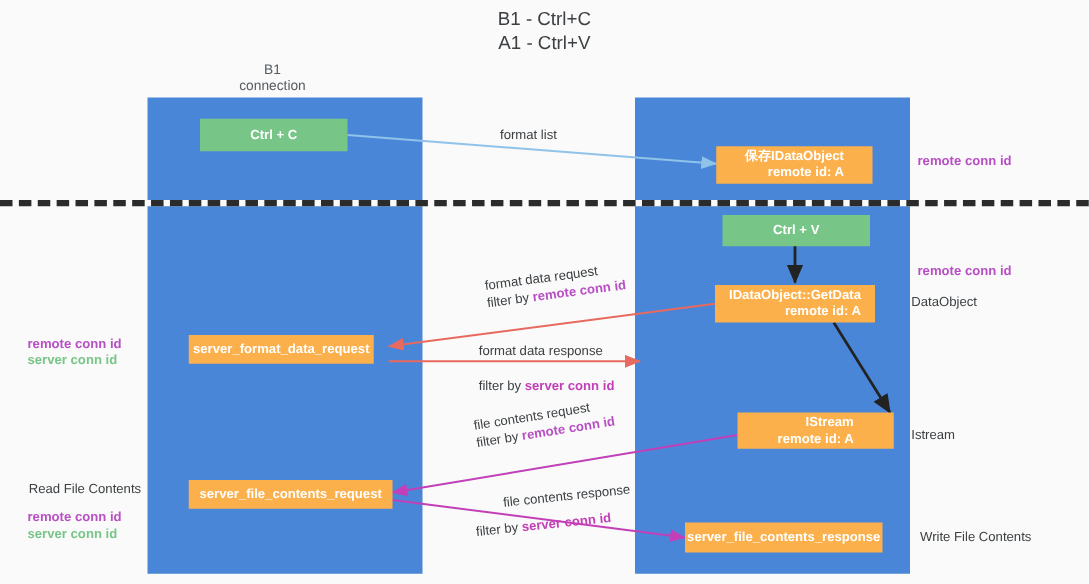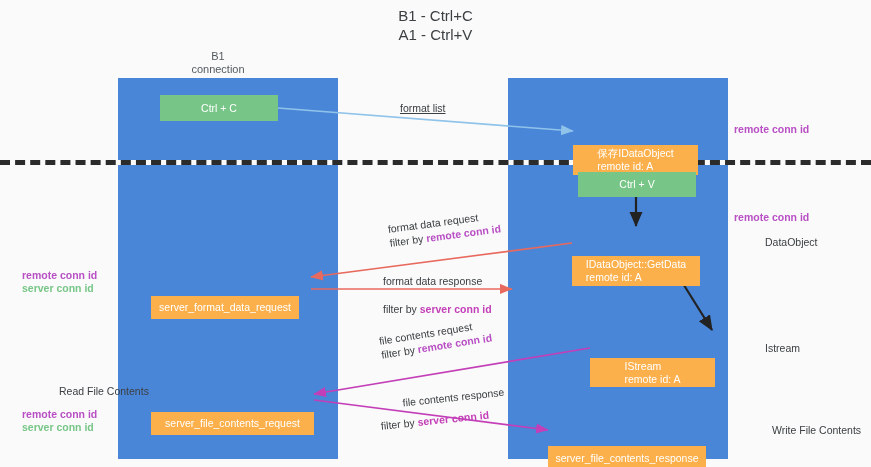--- a/index.html
+++ b/index.html
@@ -20,37 +20,37 @@
     color:#555b60;white-space:pre-line;
   }
 
   
   .lane{position:absolute;background:#4a86d8;}
 
   
   .node{
     position:absolute;box-sizing:border-box;
     display:flex;align-items:center;justify-content:center;
-    text-align:left;color:#ffffff;font-size:10.5px;line-height:13px;
-    white-space:pre-line;padding:2px 4px;
+    text-align:right;color:#ffffff;font-size:10.5px;line-height:13px;
+    white-space:pre-line;padding:2px 4px;font-weight:bold;
   }
   .node.green{background:#77c687;}
-  .node.orange{background:#fbb04c;margin-top:28px;}
+  .node.orange{background:#fbb04c;}
 
   
   #wires{position:absolute;left:0;top:0;width:871px;height:467px;pointer-events:none;}
 
   
   .ftxt{
     position:absolute;font-size:10.5px;line-height:13px;white-space:pre;
   }
   .ftxt.dark{color:#3c4043;}
   .ftxt.purple{color:#b84fc4;font-weight:bold;}
   .ftxt.green{color:#77c687;font-weight:bold;}
-  .ftxt.side{font-size:10.5px;color:#3c4043;padding-left:36px;}
+  .ftxt.side{font-size:10.5px;color:#3c4043;}
 
   .rot-wrap{position:absolute;}
   .rot-wrap .ln{display:block;white-space:pre;font-size:10.5px;line-height:14px;}
   .hl-purple{color:#b84fc4;font-weight:bold;}
   .hl-magenta{color:#c33fb8;font-weight:bold;}
 
   
   .dashsep{
     position:absolute;left:0;right:0;height:0;
     border-top:5px dashed #2b2b2b;
@@ -118,21 +118,21 @@
   <div class="node orange" style="left:151px;top:268px;width:148px;height:23px;">server_format_data_request</div>
 
 
   <div class="node orange" style="left:590px;top:330px;width:125px;height:29px;">IStream
 remote id: A</div>
 
   <div class="node orange" style="left:548px;top:418px;width:158px;height:24px;">server_file_contents_response</div>
 
   <div class="node orange" style="left:151px;top:384px;width:163px;height:23px;">server_file_contents_request</div>
 
-  <div class="ftxt dark" style="left:400px;top:102px;text-decoration:underline;">format list</div>
+  <div class="ftxt dark" style="left:400px;top:102px;">format list</div>
 
   <div class="rot-wrap" style="left:387px;top:222px;transform:rotate(-7.5deg);transform-origin:left top;">
     <span class="ln">format data request</span>
     <span class="ln"><span>filter by </span><span class="hl-purple">remote conn id</span></span>
   </div>
 
   <div class="rot-wrap" style="left:383px;top:274px;">
     <span class="ln">format data response</span>
     <span class="ln" style="margin-top:14px;display:inline-block;"><span>filter by </span><span class="hl-magenta">server conn id</span></span>
   </div>

